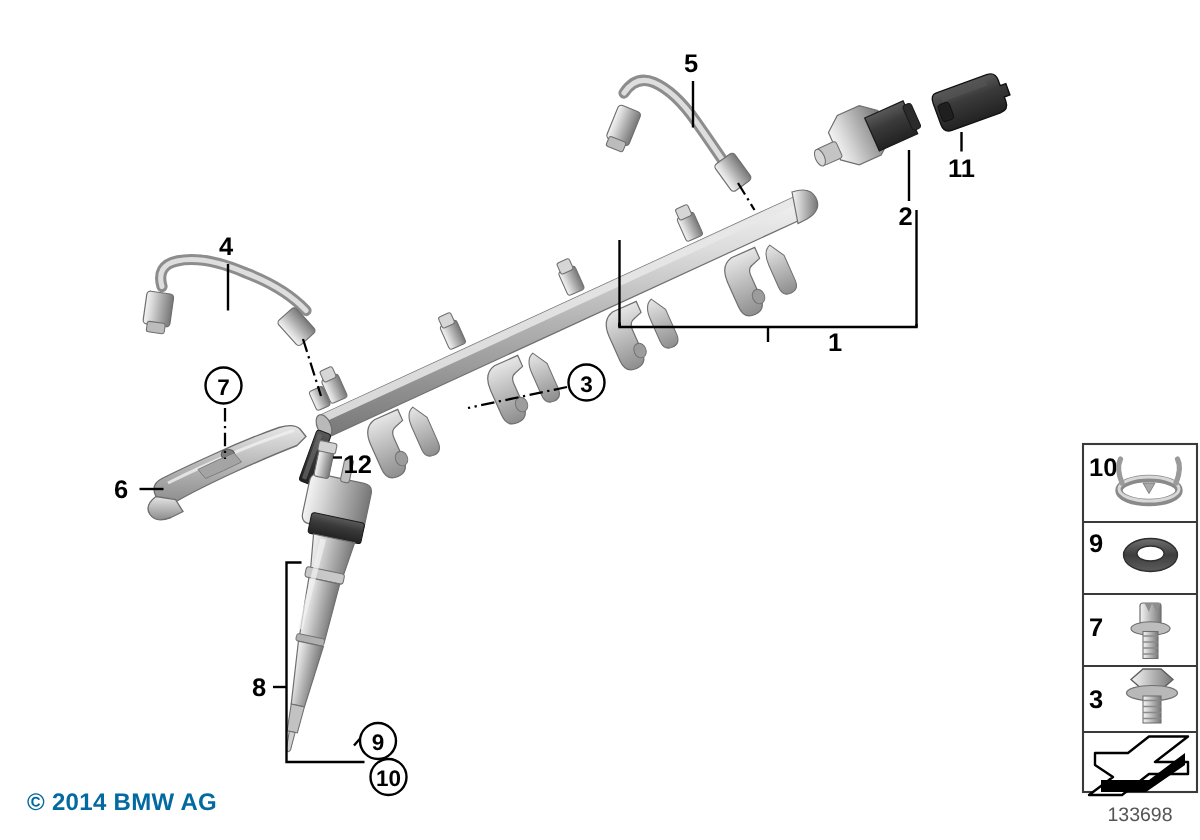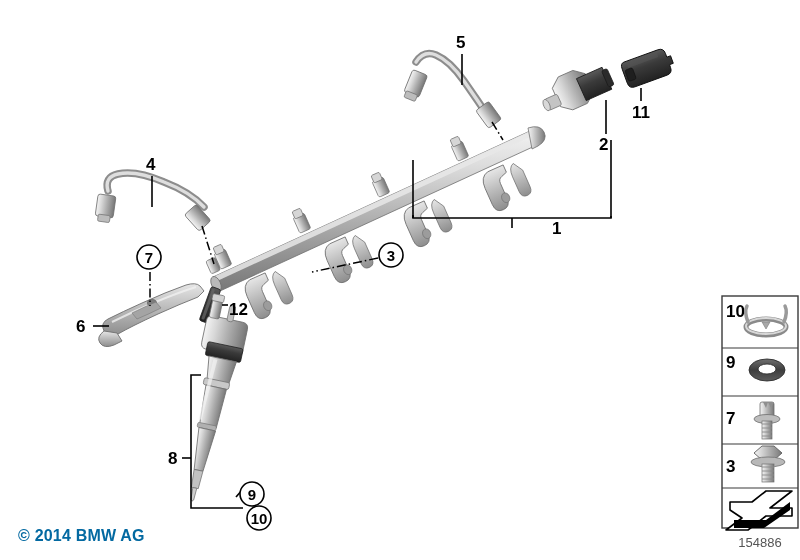--- a/index.html
+++ b/index.html
@@ -415,15 +415,15 @@
       </g>
 
       <g>
         <path d="M 730 510 l 0 -8 l 22 0 l 14 -11 l 26 0 l -22 17 l 22 0 l 0 8 l -26 0 l -18 14 l -22 0 l 16 -12 z" fill="#ffffff" stroke="#000000" stroke-width="1.6" stroke-linejoin="round"></path>
         <path d="M 734 520 l 32 0 l 24 -18 l 0 8 l -26 18 l -30 0 z" fill="#000000"></path>
       </g>
     </g>
   </svg>
 
   <div class="copyright">© 2014 BMW AG</div>
-  <div class="partnum">154886</div>
+  <div class="partnum">133698</div>
 
 </div>
 
 </body></html>

